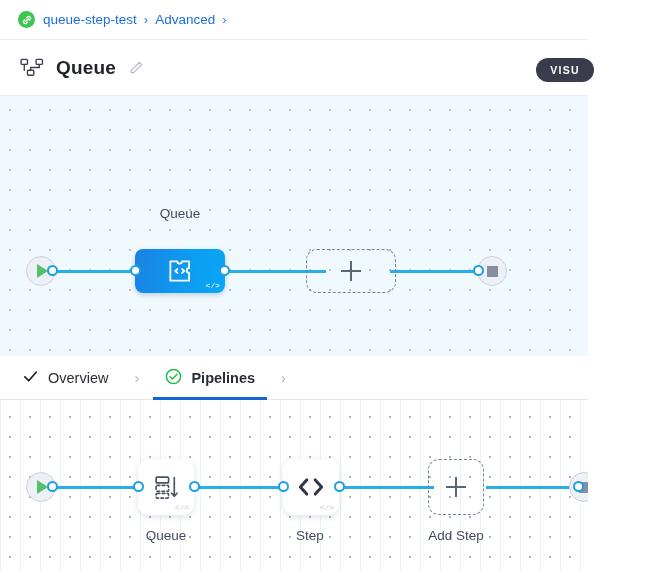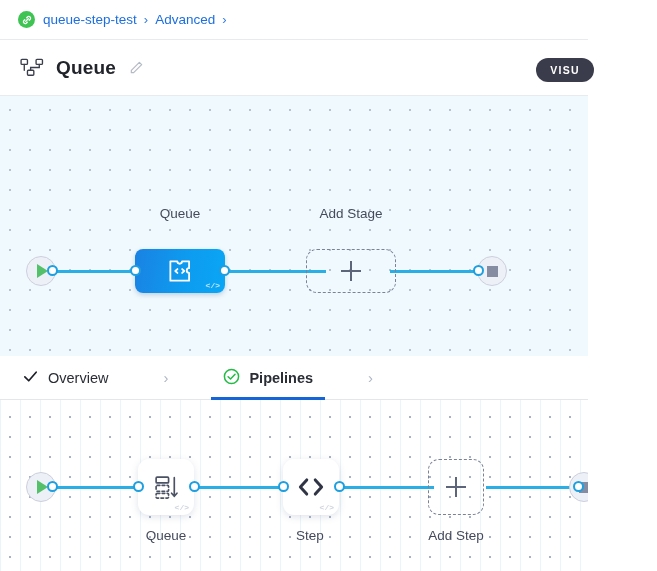--- a/index.html
+++ b/index.html
@@ -80,21 +80,21 @@
       radial-gradient(circle, #a9b2c4 1px, transparent 1.1px),
       repeating-linear-gradient(to right, #eaf4fa 0 1px, transparent 1px 20px);
     background-size: 20px 20px, 20px 100%;
     background-position: 0 7px, 0 0;
   }
 
   
   .tabstrip {
     position: absolute; top: 356px; left: 0; right: 0; height: 44px;
     background: #fff; border-bottom: 1px solid #e4e6ea;
-    display: flex; align-items: center; padding-left: 22px; gap: 29px;
+    display: flex; align-items: center; padding-left: 22px;
   }
   .tab {
     display: flex; align-items: center; gap: 9px;
     height: 44px; cursor: pointer; font-size: 14.5px; color: #2a2d36;
     position: relative;
   }
   .tab.active { font-weight: bold; }
   .tab.active::after {
     content: ""; position: absolute; left: -12px; right: -12px; bottom: 0;
     height: 3px; background: #1565d8;
@@ -218,21 +218,20 @@
       </svg>
       <span class="code-badge on-blue">&lt;/&gt;</span>
     </div>
     <div class="port" style="left:130px; top:169px;"></div>
     <div class="port" style="left:219px; top:169px;"></div>
     <div class="node-label" style="left:135px; top:110px; width:90px;">Queue</div>
 
     <div class="node node-dashed" style="left:306px; top:153px; width:90px; height:44px;">
       <span class="plus"></span>
     </div>
-    <div class="node-label" style="left:296px; top:110px; width:110px;">Add Stage</div>
 
     <div class="port" style="left:473px; top:169px;"></div>
     <div class="endcap" style="left:477px; top:160px;">
       <span class="stop-sq"></span>
     </div>
   </div>
 
   <div class="tabstrip">
 
     <div class="tab">

